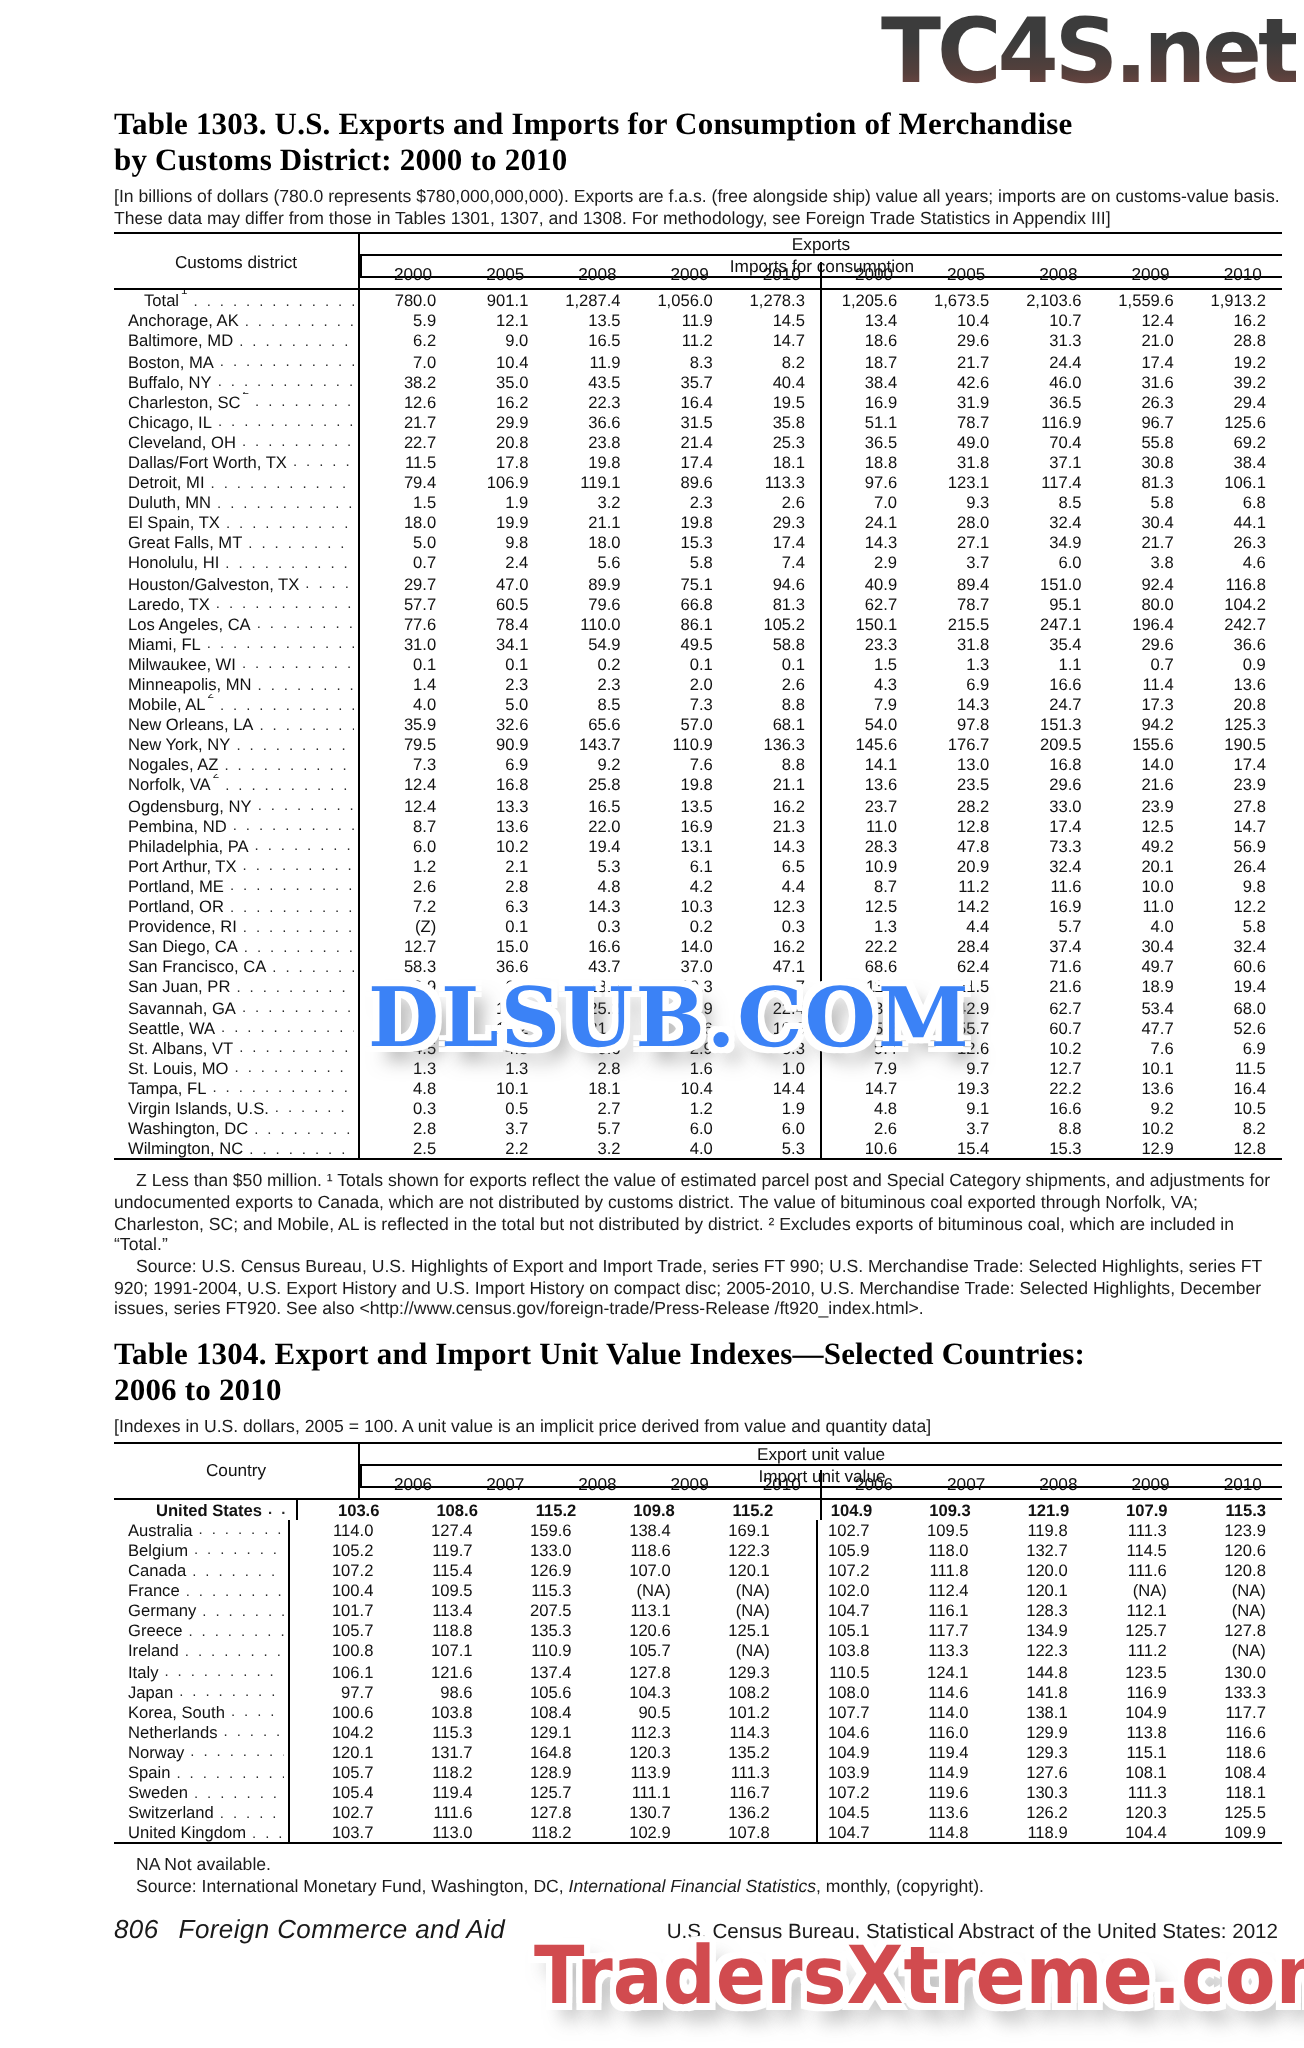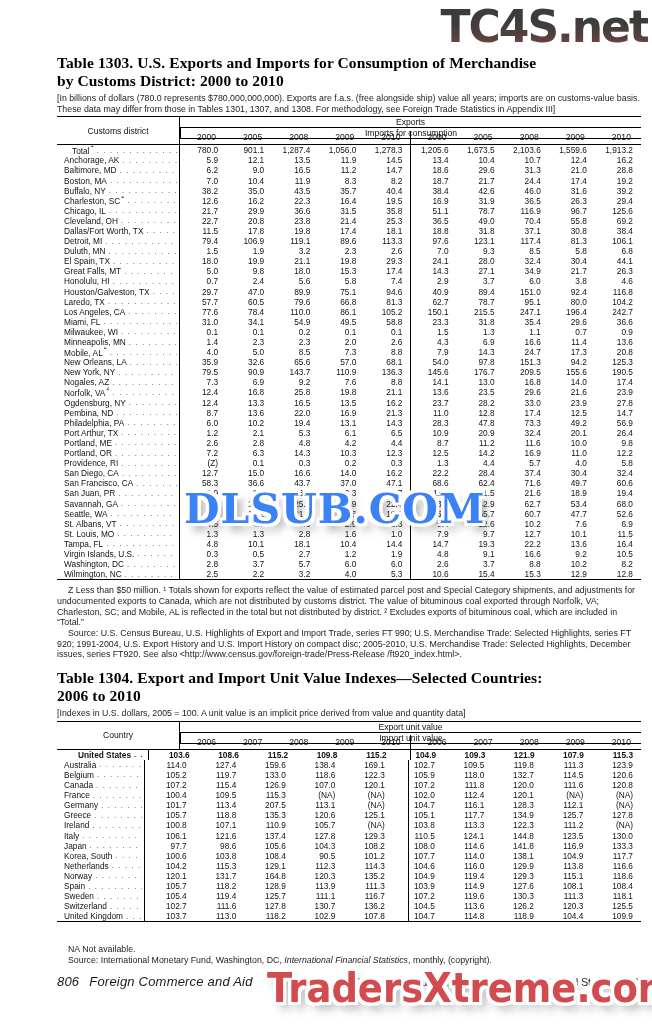--- a/index.html
+++ b/index.html
@@ -55,21 +55,21 @@
     width:46.1px;box-sizing:border-box;text-align:right;padding-right:8px;
     font-size:8.3px;height:100%;display:flex;align-items:center;justify-content:flex-end;
   }
   .num.grp{border-left:1.5px solid #000;}
   .trow.emph .lblcell,.trow.emph .num{font-weight:bold;}
   .trow.emph .lblcell{padding-left:21px;}
   .trow.total .lblcell{padding-left:15px;}
   
   .fnblock{margin-top:5px;font-size:8.8px;line-height:10.7px;color:#1c1c1c;}
   .fnblock p{margin:0;text-indent:11px;}
-  .fn-small{margin-top:22px;font-size:8.8px;line-height:10.7px;color:#1c1c1c;}
+  .fn-small{margin-top:5px;font-size:8.8px;line-height:10.7px;color:#1c1c1c;}
   .fn-small p{margin:0;text-indent:11px;}
   
   .pagefooter{margin-top:8px;display:flex;align-items:baseline;justify-content:space-between;}
   .pf-left{font-size:13px;color:#1a1a1a;letter-spacing:.2px;font-style:italic;}
   .pf-left .pgnum{margin-right:10px;}
   .pf-right{font-size:10.3px;color:#1a1a1a;padding-right:2px;}
   
   .wm-tc4s{
     position:absolute;top:0px;right:4px;z-index:5;
     font-family:"DejaVu Sans",sans-serif;font-weight:bold;font-size:44px;

